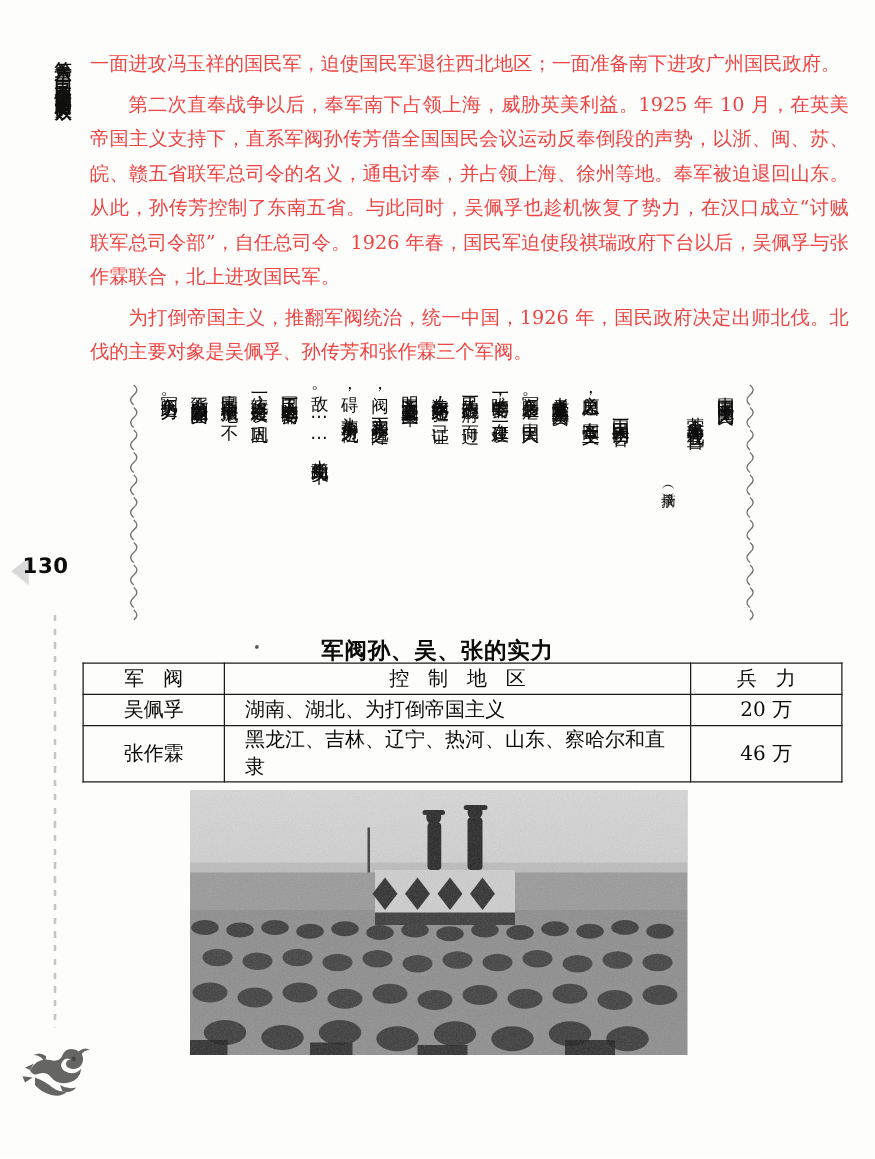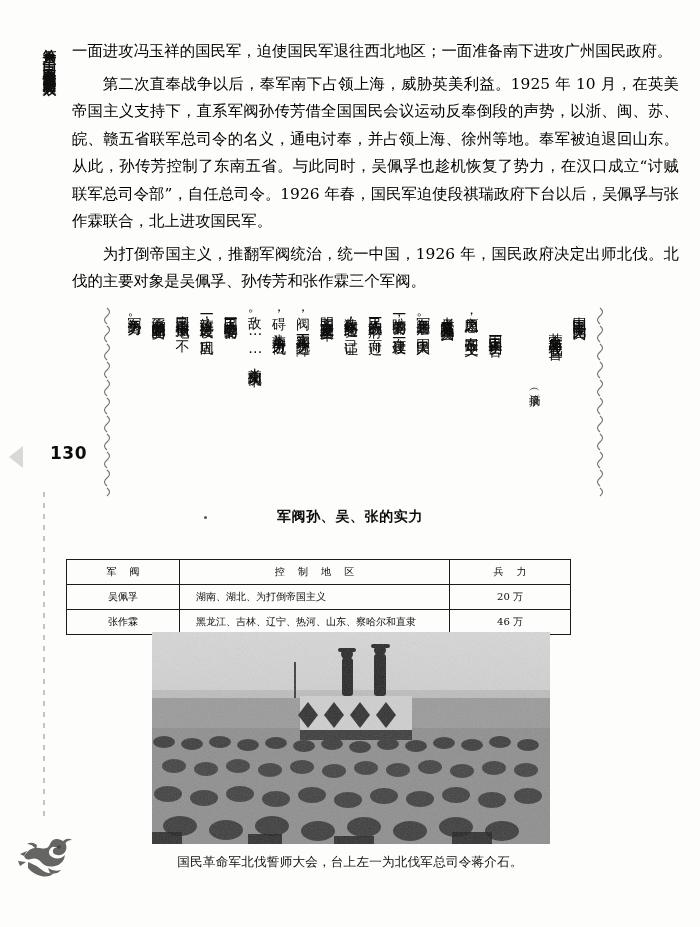--- a/index.html
+++ b/index.html
@@ -38,21 +38,20 @@
 
   .page-number {
     position: absolute;
     left: 18px;
     top: 443px;
     font-family: "DejaVu Sans", "Liberation Sans", sans-serif;
     font-weight: bold;
     font-size: 17px;
     color: #0c0c0c;
     letter-spacing: 0.5px;
-    margin-left: 32px;
   }
   .page-number-wedge {
     position: absolute;
     left: 9px;
     top: 446px;
     width: 0; height: 0;
     border-top: 11px solid transparent;
     border-bottom: 11px solid transparent;
     border-right: 14px solid #d2d2d2;
     opacity: .85;
@@ -80,21 +79,21 @@
   }
 
   
   .body-text {
     position: absolute;
     left: 72px;
     top: 38px;
     width: 607px;
     font-size: 15.4px;
     line-height: 27.5px;
-    color: #000000;
+    color: #ef4444;
     text-align: justify;
     font-family: "DejaVu Serif", "Liberation Serif", serif;
   }
   .body-text p { margin: 0; }
   .body-text p.indent { text-indent: 2em; }
   .body-text p.gap { margin-top: 5px; }
 
   
   .quote-block {
     position: absolute;
@@ -143,39 +142,39 @@
 
   
   .table-title {
     position: absolute;
     left: 0;
     top: 508px;
     width: 700px;
     text-align: center;
     font-family: Liberation Serif, serif;
     font-weight: bold;
-    font-size: 14px;
+    font-size: 18px;
     letter-spacing: .6px;
     color: #0b0b0b;
   }
   .title-dot {
     position: absolute;
     left: 204px;
     top: 516px;
     width: 3px; height: 3px;
     background: #555;
     border-radius: 50%;
   }
   table.strength {
     position: absolute;
     left: 66px;
-    top: 559px;
-    width: 505px;
+    top: 530px;
+    width: 608px;
     border-collapse: collapse;
-    font-size: 10px;
+    font-size: 16px;
     color: #0b0b0b;
     font-family: "DejaVu Serif", "Liberation Serif", serif;
   }
   table.strength th,
   table.strength td {
     border: 1px solid #1b1b1b;
     height: 22px;
     padding: 1px 8px;
     font-weight: normal;
   }
@@ -399,21 +398,20 @@
       <g fill="#1f1f1f" opacity="0.85">
         <rect x="0" y="200" width="30" height="12"></rect>
         <rect x="96" y="202" width="34" height="10"></rect>
         <rect x="182" y="204" width="40" height="8"></rect>
         <rect x="300" y="200" width="40" height="12"></rect>
       </g>
       <rect x="0" y="0" width="398" height="212" filter="url(#grain)" opacity="0.5"></rect>
     </svg>
   </div>
 
-  <div class="photo-caption">国民革命军北伐誓师大会，台上左一为北伐军总司令蒋介石。</div>
 
   <svg class="dragon" viewBox="0 0 62 48">
     <g fill="#2b2b2b">
       <path d="M10 24 q6 -10 16 -8 q8 2 10 -4 q3 -7 11 -4 q7 3 5 10 q-2 6 -9 5 q-5 -1 -4 -5
                q1 -3 4 -2 q-4 -3 -7 1 q-3 5 2 8 q7 4 13 -2 q-1 9 -10 11 q-9 2 -14 -4
                q-4 -5 -10 -3 q-5 2 -7 -3z"></path>
       <path d="M14 30 q8 3 14 8 q5 4 12 3 q-5 5 -13 3 q-8 -2 -13 -8z"></path>
       <path d="M6 22 l7 -3 -3 5z M4 29 l8 1 -6 4z"></path>
       <circle cx="45" cy="15" r="1.8" fill="#000"></circle>
       <path d="M49 9 q5 -4 9 -1 q-5 0 -7 4z"></path>

